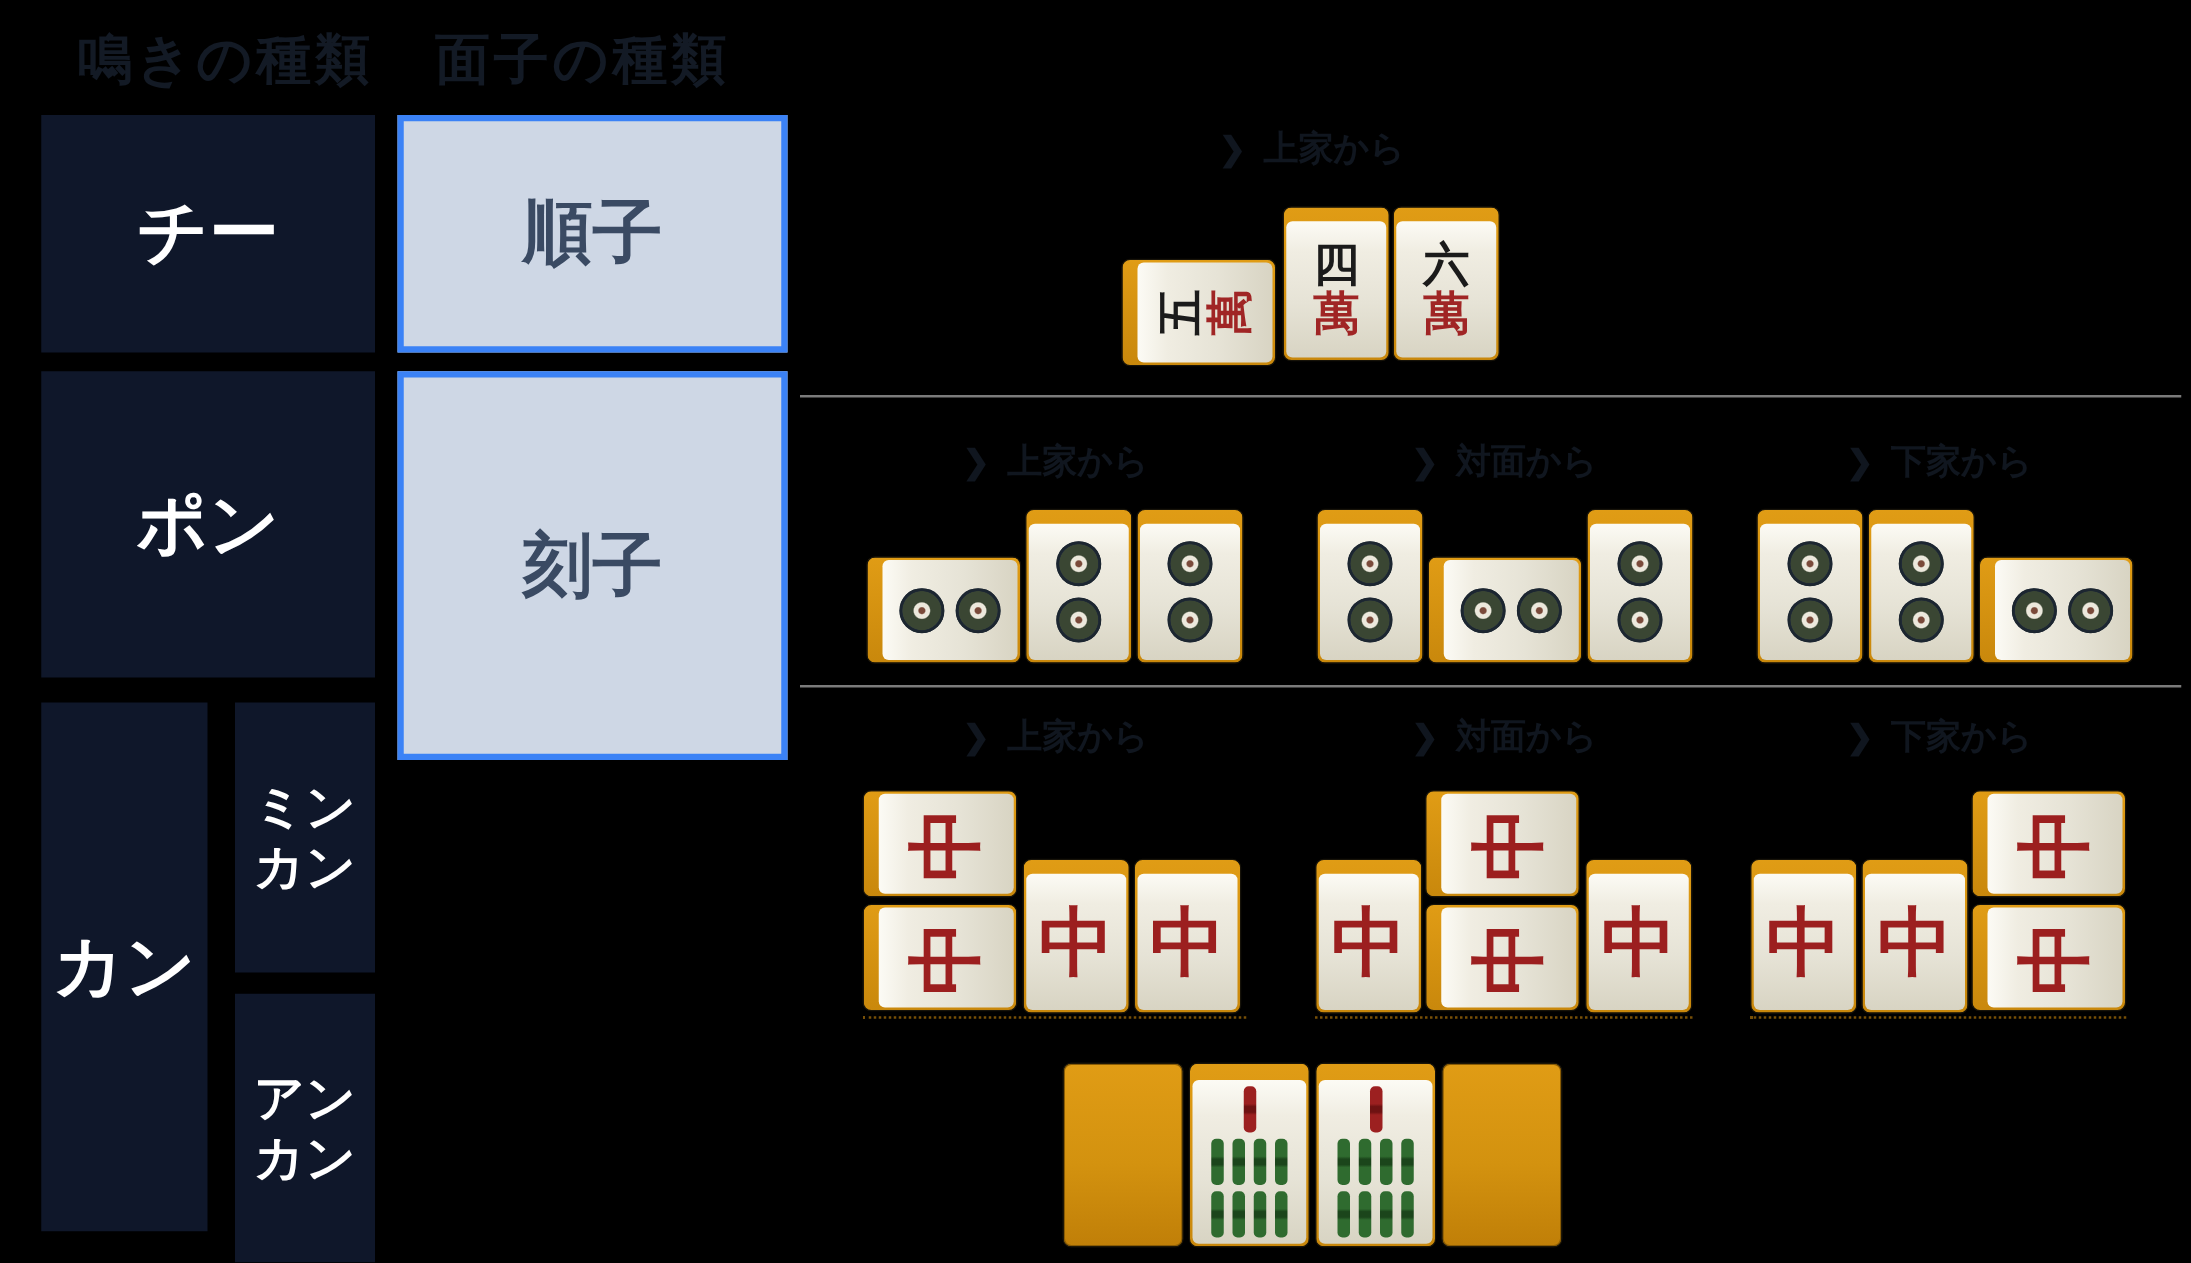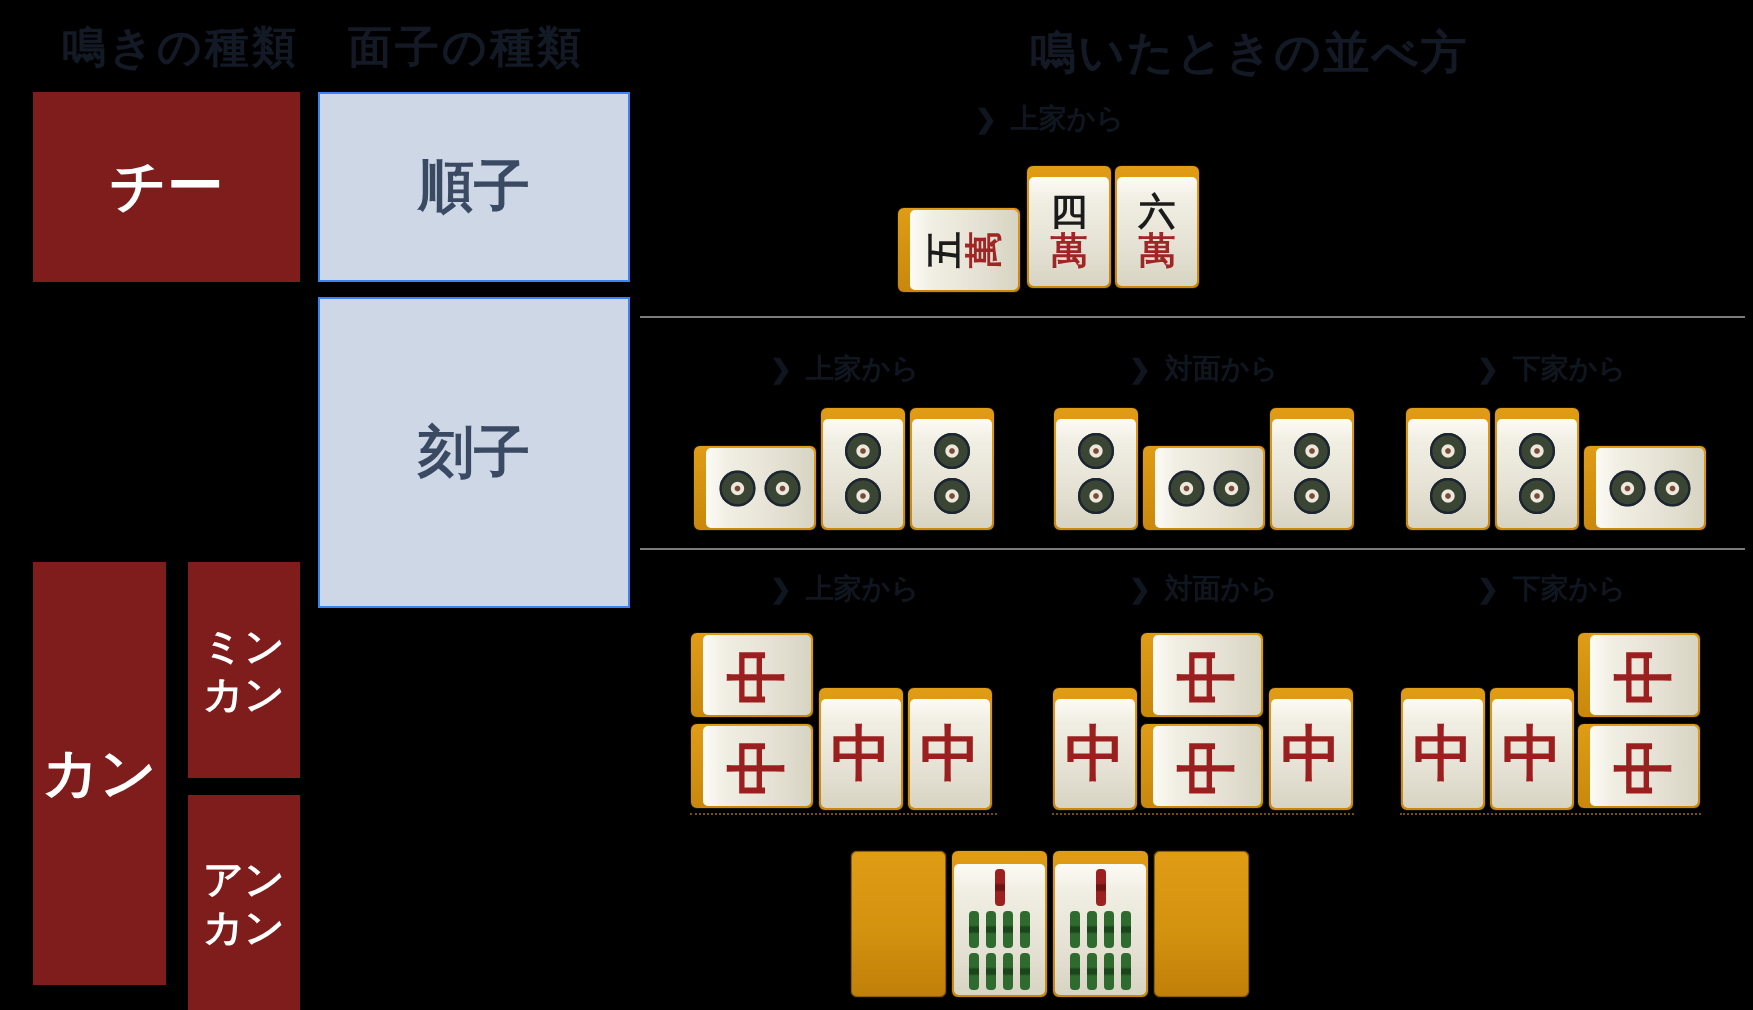--- a/index.html
+++ b/index.html
@@ -5,22 +5,22 @@
   html,body{margin:0;padding:0;background:#000;}
   #stage{position:relative;width:1753px;height:1010px;background:#000;overflow:hidden;
          font-family:"Liberation Sans",sans-serif;}
   
   .hdr{position:absolute;font-weight:bold;color:#131a25;white-space:nowrap;}
   .hdr.small{font-size:44px;letter-spacing:3px;}
   .hdr.big{font-size:46px;letter-spacing:2px;}
   
   .box{position:absolute;display:flex;align-items:center;justify-content:center;
        font-weight:bold;text-align:center;}
-  .box.dark{background:#7f1d1d;color:#ffffff;}
-  .box.light{background:#CED7E5;color:#3A4A63;border:2px solid #3b82f6;box-sizing:border-box;}
+  .box.dark{background:#0f172a;color:#ffffff;}
+  .box.light{background:#CED7E5;color:#3A4A63;border:5px solid #3b82f6;box-sizing:border-box;}
   .lbl-lg{font-size:56px;}
   .lbl-sm{font-size:40px;line-height:1.2;}
   
   .divider{position:absolute;height:2px;background:#7B7B7B;}
   
   .cap{position:absolute;display:flex;align-items:center;gap:14px;color:#10161f;
        font-size:28px;font-weight:bold;white-space:nowrap;}
   .cap .arr{font-size:26px;}
   .note{position:absolute;color:#10161f;font-size:26px;font-weight:bold;white-space:nowrap;}
   
@@ -59,24 +59,26 @@
   
   .reflect{position:absolute;height:0;border-top:2px dotted rgba(216,144,13,0.55);}
 </style>
 </head>
 <body>
 
 <div id="stage">
 
   <div class="hdr small" style="left:62px;top:18px;">鳴きの種類</div>
   <div class="hdr small" style="left:348px;top:18px;">面子の種類</div>
-  <div class="hdr big" style="left:1030px;top:22px;">鳴いたときの並べ方</div>
 
   <div class="box dark" style="left:33px;top:92px;width:267px;height:190px;">
     <span class="lbl-lg">チー</span>
+  </div>
+  <div class="box dark" style="left:33px;top:297px;width:267px;height:245px;">
+    <span class="lbl-lg">ポン</span>
   </div>
   <div class="box dark" style="left:33px;top:562px;width:133px;height:423px;">
     <span class="lbl-lg">カン</span>
   </div>
   <div class="box dark" style="left:188px;top:562px;width:112px;height:216px;">
     <span class="lbl-sm">
       <span>ミン</span><br>
       <span>カン</span>
     </span>
   </div>

